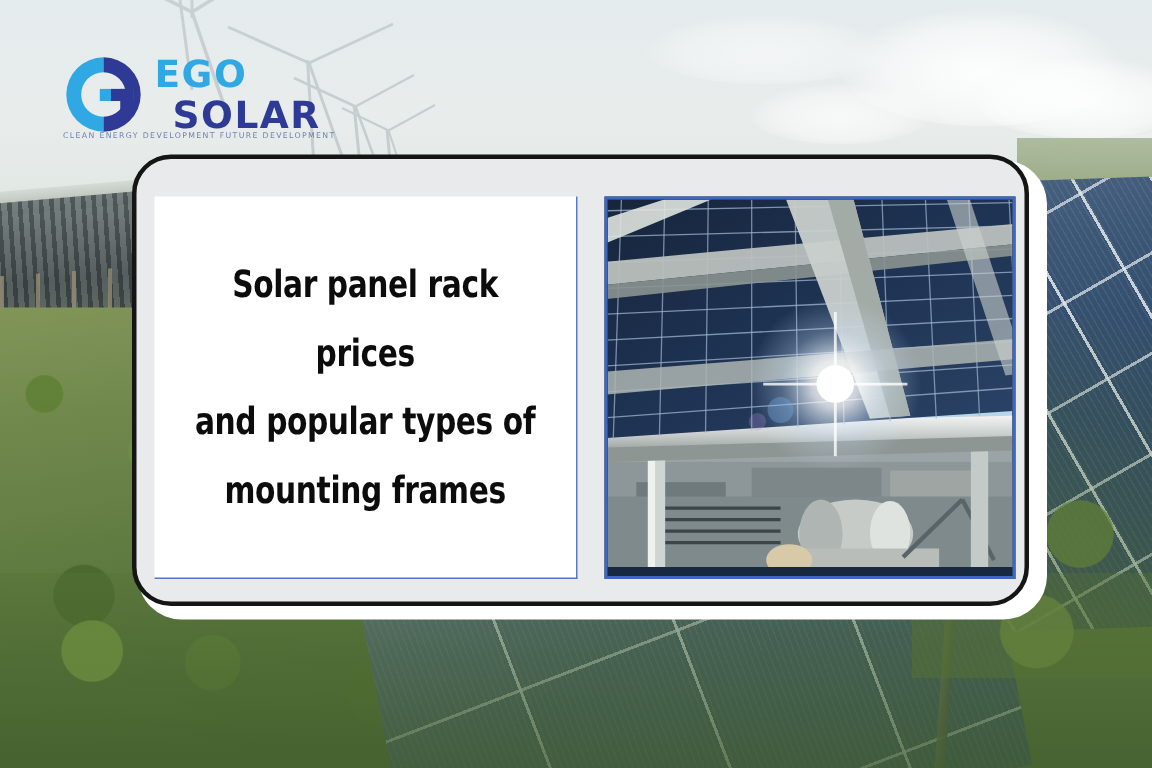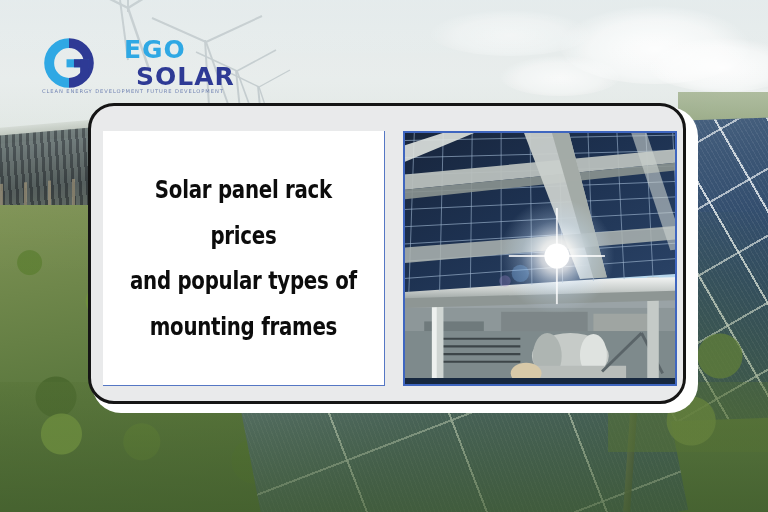--- a/index.html
+++ b/index.html
@@ -148,21 +148,21 @@
     pointer-events: none;
   }
 
   
   .logo {
     position: absolute;
     left: 38px; top: 28px;
     width: 215px; height: 70px;
     display: flex;
     align-items: center;
-    gap: 24px;
+    gap: 3px;
   }
   .logo-mark { width: 62px; height: 62px; flex: 0 0 auto; }
   .logo-text { display: flex; flex-direction: column; justify-content: center; line-height: 1; }
   .logo-ego {
     font-size: 25px;
     font-weight: bold;
     letter-spacing: 1px;
     color: #2FA8E4;
     font-family: "DejaVu Sans", sans-serif;
   }

